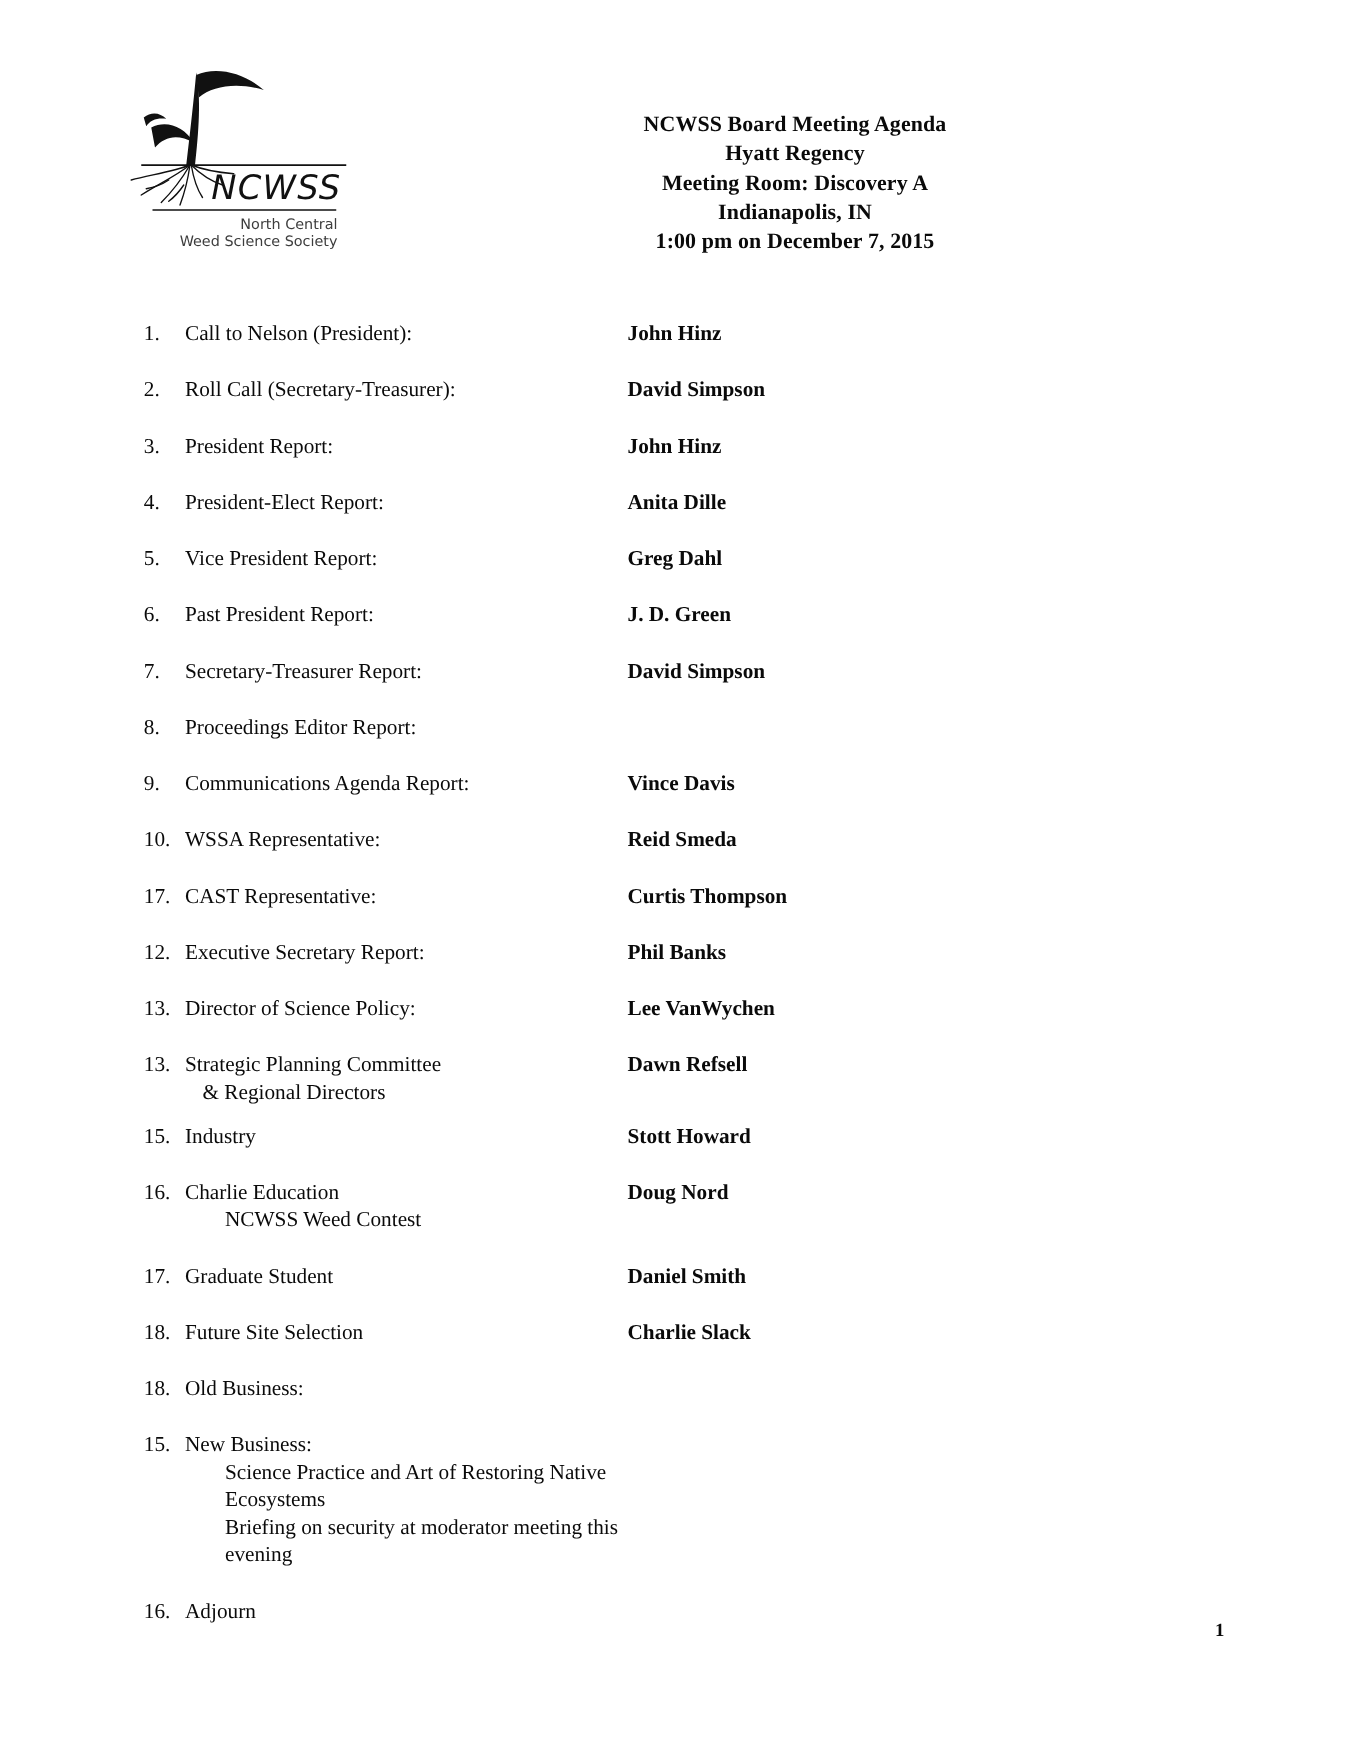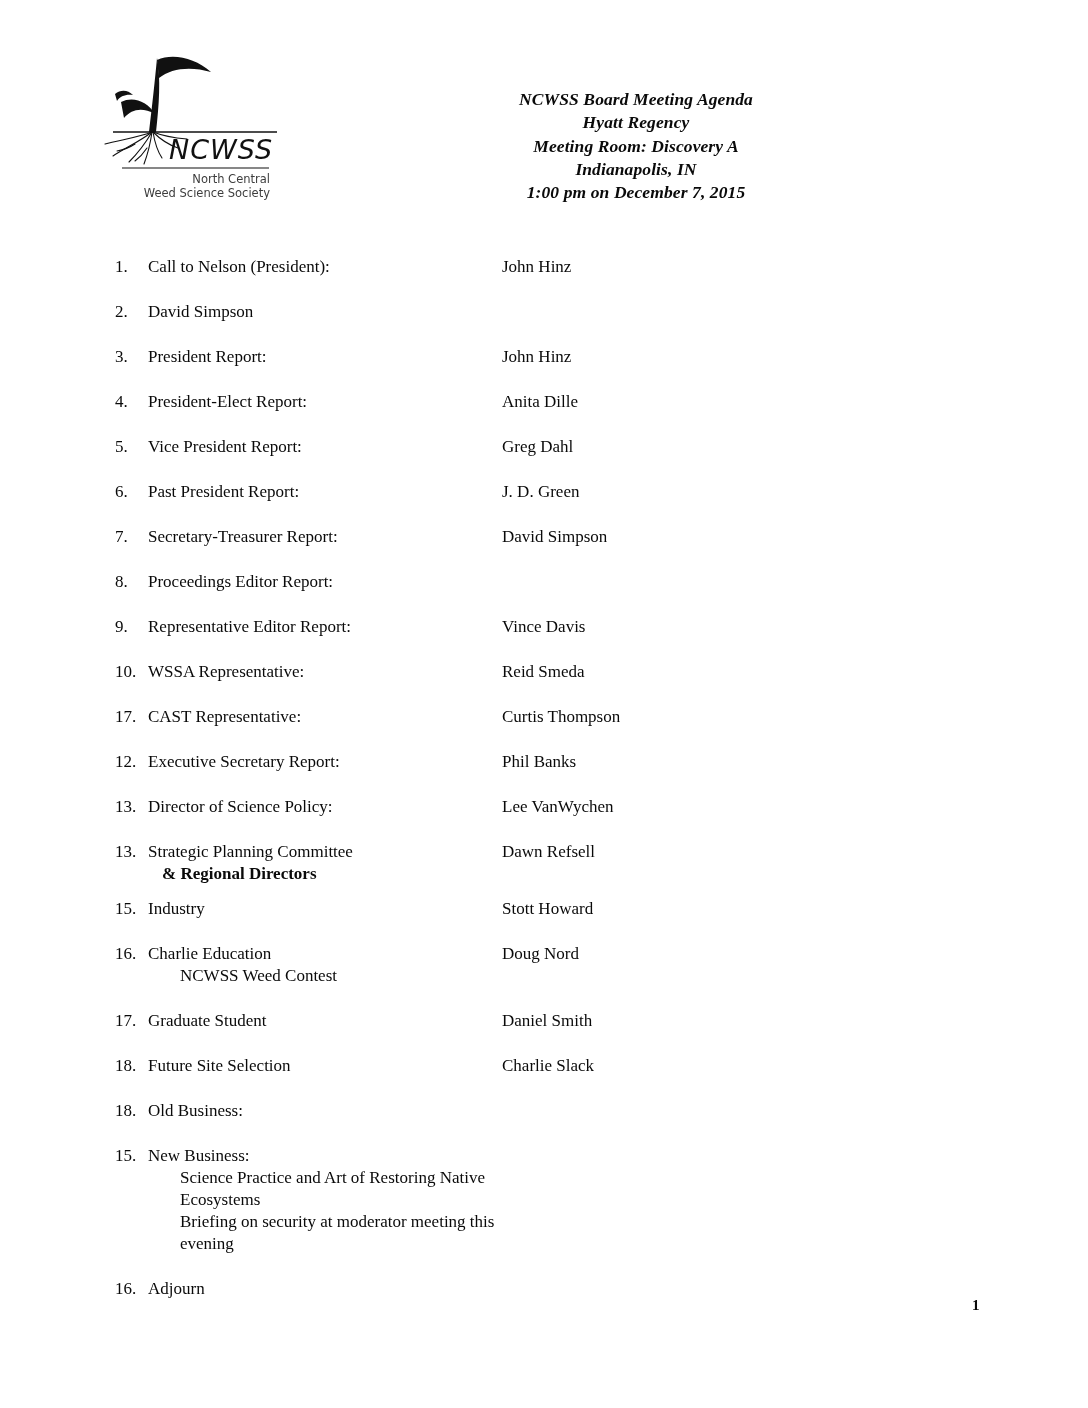--- a/index.html
+++ b/index.html
@@ -22,21 +22,20 @@
   
   .header-block {
     position: absolute;
     left: 406px; top: 88px;
     width: 460px;
     text-align: center;
     font-weight: bold;
     font-size: 17.5px;
     line-height: 23.3px;
     letter-spacing: 0.1px;
-    font-style: italic;
   }
 
   
   .agenda {
     position: absolute;
     left: 115px; top: 256px;
     width: 840px;
     font-size: 17px;
     line-height: 22px;
   }
@@ -45,26 +44,27 @@
     margin-bottom: 23px;
   }
   .agenda-num {
     flex: 0 0 33px;
   }
   .agenda-label-cell {
     flex: 0 0 354px;
   }
   .agenda-person-cell {
     flex: 1 1 auto;
+    font-weight: bold;
   }
   .subline { margin-left: 32px; }
 
   
   .agenda-row:nth-child(14) { margin-bottom: 13px; }
-  .agenda-row:nth-child(14) .subline { margin-left: 14px; font-weight: bold; }
+  .agenda-row:nth-child(14) .subline { margin-left: 14px; }
 
   
   .agenda-row:nth-child(21) { margin-bottom: 0; }
   .agenda-row:nth-child(22) { margin-bottom: 0; }
 
   
   .page-number {
     position: absolute;
     left: 972px; top: 1297px;
     font-size: 15px;
@@ -120,20 +120,24 @@
     <div class="agenda-row">
     <span class="agenda-num">1.</span>
     <span class="agenda-label-cell">
       <span>Call to Nelson (President):</span>
       <span></span>
     </span>
     <span class="agenda-person-cell">John Hinz</span>
   </div>
     <div class="agenda-row">
     <span class="agenda-num">2.</span>
+    <span class="agenda-label-cell">
+      <span>Roll Call (Secretary-Treasurer):</span>
+      <span></span>
+    </span>
     <span class="agenda-person-cell">David Simpson</span>
   </div>
     <div class="agenda-row">
     <span class="agenda-num">3.</span>
     <span class="agenda-label-cell">
       <span>President Report:</span>
       <span></span>
     </span>
     <span class="agenda-person-cell">John Hinz</span>
   </div>
@@ -172,21 +176,21 @@
     <div class="agenda-row">
     <span class="agenda-num">8.</span>
     <span class="agenda-label-cell">
       <span>Proceedings Editor Report:</span>
       <span></span>
     </span>
   </div>
     <div class="agenda-row">
     <span class="agenda-num">9.</span>
     <span class="agenda-label-cell">
-      <span>Representative Editor Report:</span>
+      <span>Communications Agenda Report:</span>
       <span></span>
     </span>
     <span class="agenda-person-cell">Vince Davis</span>
   </div>
     <div class="agenda-row">
     <span class="agenda-num">10.</span>
     <span class="agenda-label-cell">
       <span>WSSA Representative:</span>
       <span></span>
     </span>

